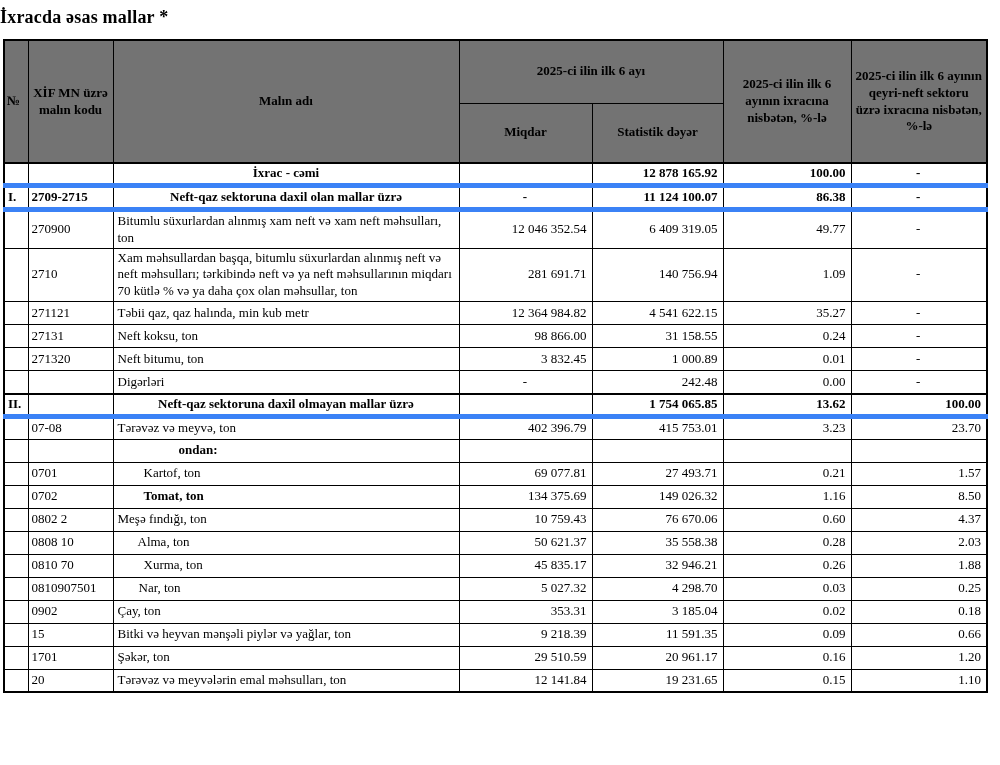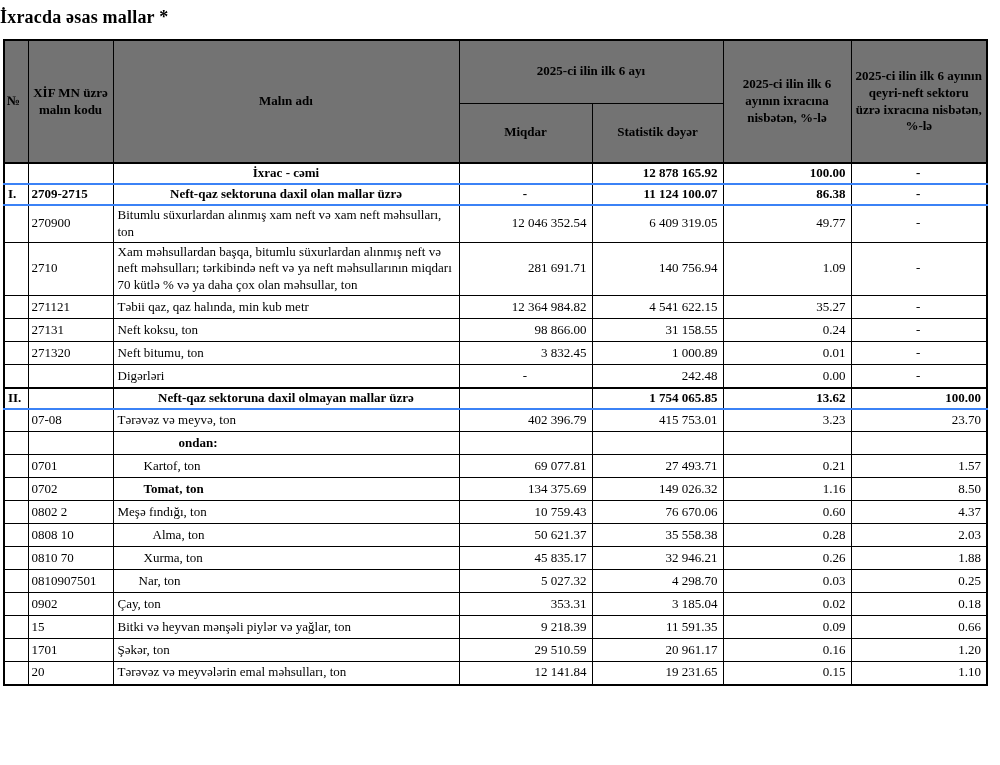--- a/index.html
+++ b/index.html
@@ -53,21 +53,21 @@
   td.c-name { text-align: left; }
   td.c-num  { text-align: right; padding-right: 5px; }
   td.dash   { text-align: center; }
 
   tbody tr td { height: 23px; }
   tbody tr.total td,
   tbody tr.section td {
     font-weight: bold;
     height: 16px;
     border-top: 2px solid #000;
-    border-bottom: 2px solid #3b82f6;
+    border-bottom: 5px solid #3b82f6;
   }
   tbody tr.total td.c-name,
   tbody tr.section td.c-name { text-align: center; }
 </style>
 </head>
 <body>
 
 <div class="page">
   <h1 class="page-title">İxracda əsas mallar *</h1>
 
@@ -218,21 +218,21 @@
           <td class="c-code">0802 2</td>
           <td class="c-name" style="">Meşə fındığı, ton</td>
           <td class="c-num">10 759.43</td>
           <td class="c-num">76 670.06</td>
           <td class="c-num">0.60</td>
           <td class="c-num">4.37</td>
         </tr>
         <tr>
           <td class="c-no"></td>
           <td class="c-code">0808 10</td>
-          <td class="c-name" style="padding-left: 39px;">Alma, ton</td>
+          <td class="c-name" style="padding-left: 24px;">Alma, ton</td>
           <td class="c-num">50 621.37</td>
           <td class="c-num">35 558.38</td>
           <td class="c-num">0.28</td>
           <td class="c-num">2.03</td>
         </tr>
         <tr>
           <td class="c-no"></td>
           <td class="c-code">0810 70</td>
           <td class="c-name" style="padding-left: 30px;">Xurma, ton</td>
           <td class="c-num">45 835.17</td>

